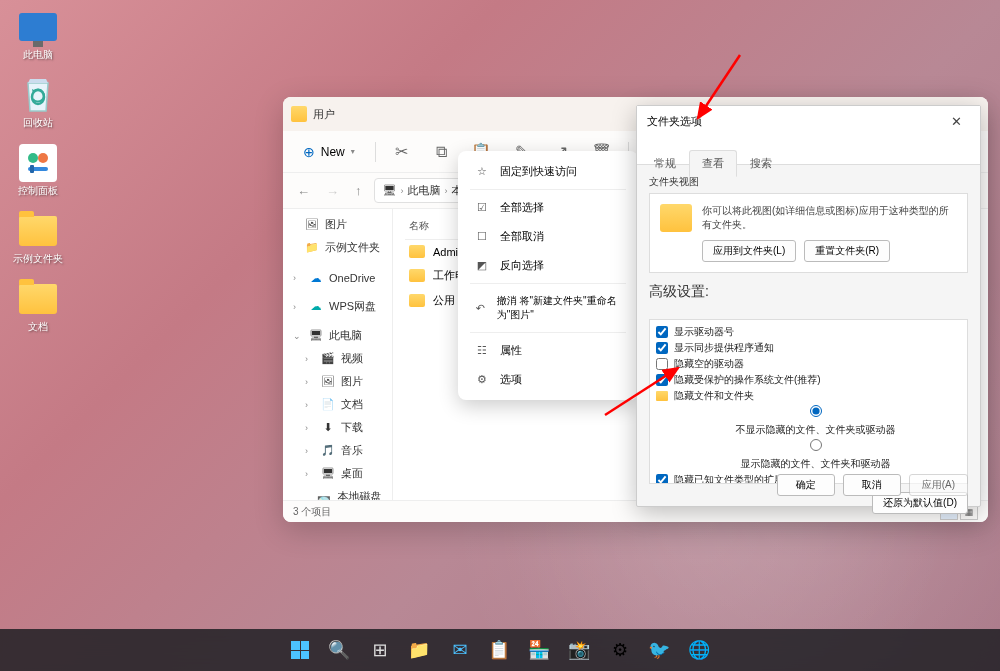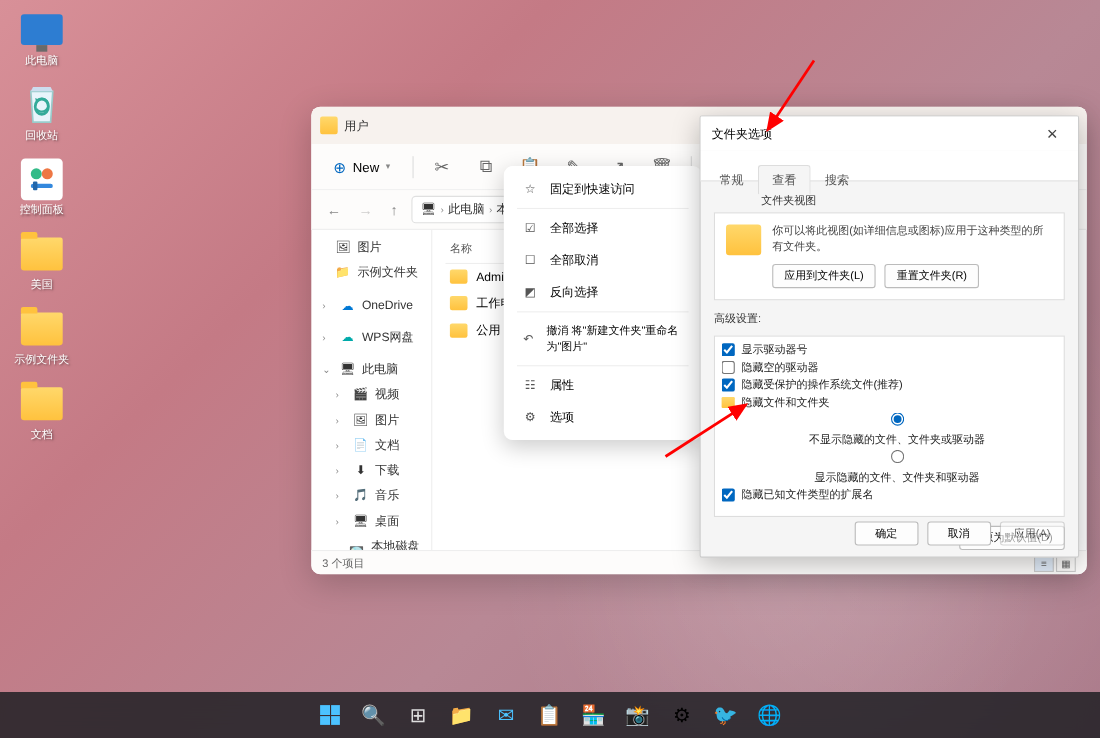--- a/index.html
+++ b/index.html
@@ -66,28 +66,28 @@
 
     
     .options { position:absolute; left:636px; top:105px; width:345px; height:402px; background:#f5f5f5; border:1px solid #ccc; border-radius:2px; box-shadow:0 6px 24px rgba(0,0,0,0.25); font-size:11px;}
     .opt-title { padding:6px 10px; display:flex; align-items:center; justify-content:space-between; background:#fff;}
     .opt-close { cursor:pointer; font-size:13px; color:#444; padding:2px 8px;}
     .tabs { display:flex; background:#fff; border-bottom:1px solid #ddd; padding-left:4px;}
     .tab { padding:5px 12px; font-size:11px; cursor:pointer; color:#555; border:1px solid transparent; position:relative; top:13px;}
     .tab.active { background:#f5f5f5; border-color:#ddd; border-bottom-color:#f5f5f5; border-radius:3px 3px 0 0;}
     
     .opt-body { padding:10px 12px;}
-    .fieldset-label { font-size:10px; color:#333; margin-bottom:4px;margin-left:43px;}
+    .fieldset-label { font-size:10px; color:#333; margin-bottom:4px;}
     .viewbox { border:1px solid #ddd; background:#fff; padding:10px; display:flex; gap:10px; align-items:flex-start; margin-bottom:10px;}
     .viewbox .vico { width:32px; height:28px; background:linear-gradient(#ffd86b,#ffc23e); border-radius:3px; flex-shrink:0;}
     .viewbox .vtxt { font-size:10px; color:#444; line-height:1.4;}
     .viewbox .vbtns { display:flex; gap:8px; margin-top:8px;}
     .winbtn { padding:3px 10px; font-size:10px; background:#fdfdfd; border:1px solid #bbb; border-radius:3px; cursor:pointer;}
     
-    .advlabel { font-size:10px; margin:6px 0 8px; color:#333;}
+    .advlabel { font-size:14px; margin:6px 0 18px; color:#333;}
     .advbox { border:1px solid #ddd; background:#fff; height:165px; overflow:auto; padding:4px 6px;}
     .adv-item { display:flex; align-items:center; gap:6px; padding:1px 0; font-size:10px; color:#222;}
     .adv-item.ind1 { padding-left:14px;flex-direction:column;}
     .adv-item input { width:12px; height:12px; accent-color:#0067c0;}
     .adv-folder { width:12px; height:10px; background:linear-gradient(#ffd86b,#ffc23e); border-radius:1px;}
     
     .restore-row { display:flex; justify-content:flex-end; margin-top:8px;}
     .dlg-footer { position:absolute; bottom:10px; right:12px; display:flex; gap:8px;}
 
     
@@ -129,26 +129,20 @@
   <div class="desktop-icon">
     <div class="ico ico-ctrl" style="width:38px;height:38px;">
       <svg width="28" height="28" viewBox="0 0 28 28">
           <circle cx="9" cy="9" r="5" fill="#3b8"></circle>
           <circle cx="19" cy="9" r="5" fill="#e74"></circle>
           <rect x="4" y="18" width="20" height="4" fill="#38d" rx="2"></rect>
           <rect x="6" y="16" width="4" height="8" fill="#26a" rx="1"></rect>
         </svg>
     </div>
     <div class="lbl">控制面板</div>
-  </div>
-  <div class="desktop-icon">
-    <div class="ico">
-        <div class="folder-ico"></div>
-      </div>
-    <div class="lbl">美国</div>
   </div>
   <div class="desktop-icon">
     <div class="ico">
         <div class="folder-ico"></div>
       </div>
     <div class="lbl">示例文件夹</div>
   </div>
   <div class="desktop-icon">
     <div class="ico">
         <div class="folder-ico"></div>
@@ -347,20 +341,24 @@
         </div>
       </div>
     </div>
     <div class="advlabel">高级设置:</div>
     <div class="advbox">
       <div class="adv-item">
           <input type="checkbox" checked="" style="">
           <span>显示驱动器号</span>
         </div>
       <div class="adv-item">
+          <input type="checkbox" checked="" style="">
+          <span>显示同步提供程序通知</span>
+        </div>
+      <div class="adv-item">
           <input type="checkbox" style="">
           <span>隐藏空的驱动器</span>
         </div>
       <div class="adv-item">
           <input type="checkbox" checked="" style="">
           <span>隐藏受保护的操作系统文件(推荐)</span>
         </div>
       <div class="adv-item">
           <div class="adv-folder"></div>
           <span>隐藏文件和文件夹</span>

